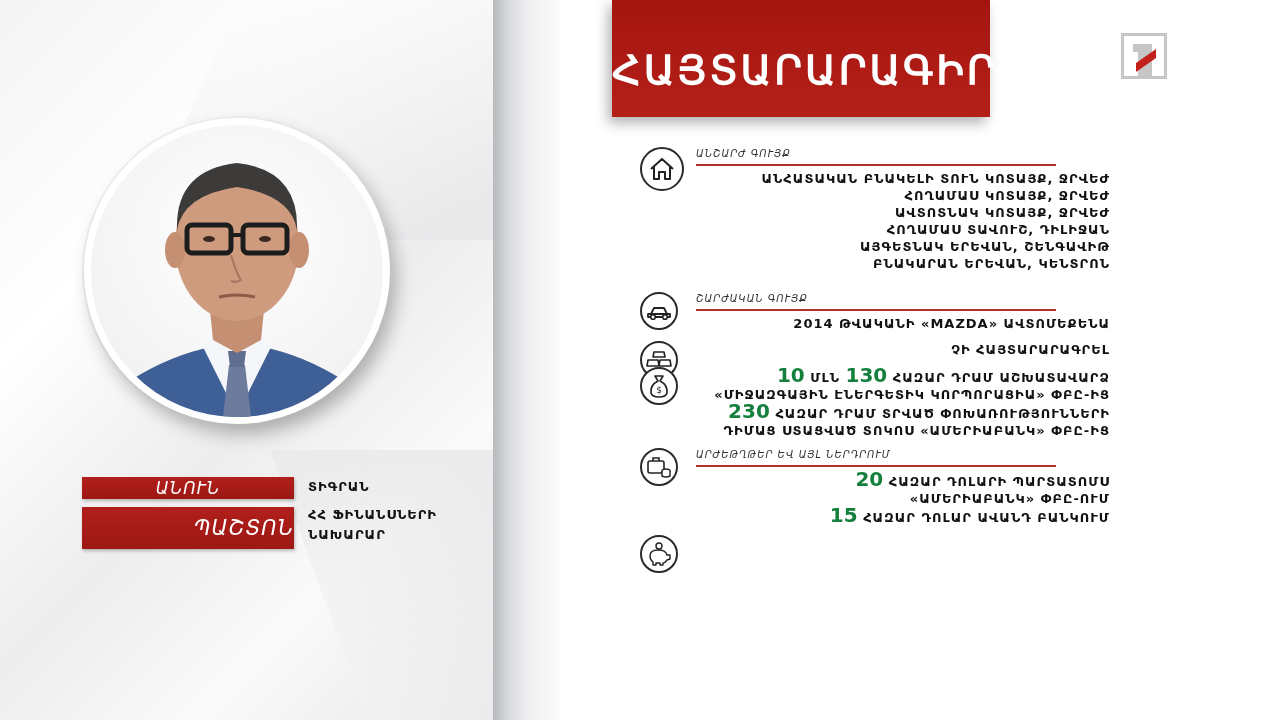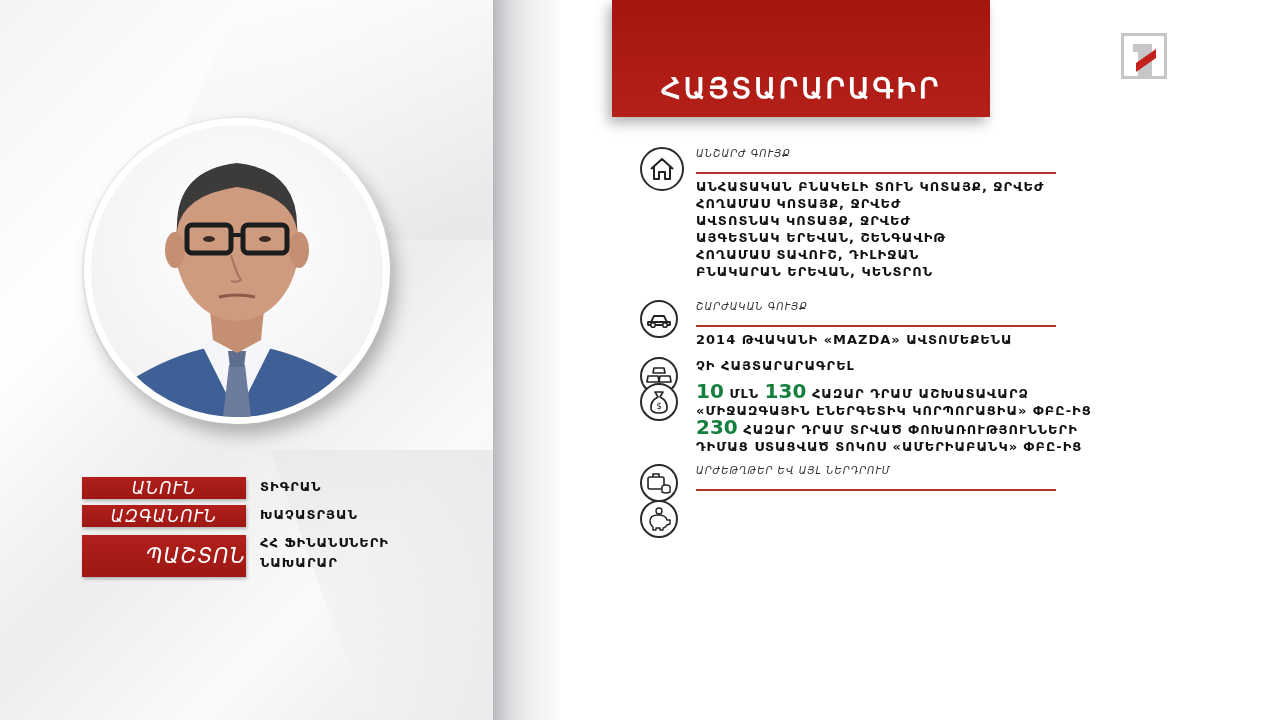--- a/index.html
+++ b/index.html
@@ -34,21 +34,21 @@
   .portrait {
     position: absolute; left: 7px; top: 7px; width: 292px; height: 292px;
     border-radius: 50%; overflow: hidden;
     background: radial-gradient(circle at 50% 40%, #ffffff 0%, #f3f3f3 70%, #e9e9e9 100%);
   }
   .portrait svg { width: 100%; height: 100%; display: block; }
 
   .info-rows { position: absolute; left: 82px; top: 477px; }
   .info-row { display: flex; align-items: flex-start; margin-bottom: 6px; }
   .info-label {
-    width: 164px; height: 22px;
+    width: 212px; height: 22px;
     background: linear-gradient(180deg, #b11f1b 0%, #9d1814 100%);
     color: #ffffff; text-align: center;
     font-family: "DejaVu Sans", sans-serif; font-style: italic; font-weight: normal;
     font-size: 17px; line-height: 22px; letter-spacing: 1px;
     box-shadow: 1px 2px 3px rgba(0,0,0,0.25);
   }
   .info-label.tall { height: 42px; line-height: 42px; font-size: 21px; margin-top: 2px; text-align: right; }
   .info-value {
     margin-left: 14px; color: #111;
     font-weight: bold; font-size: 13px; line-height: 20px; letter-spacing: 1px;
@@ -61,23 +61,23 @@
   }
   
   .right-panel { position: absolute; left: 560px; top: 0; width: 720px; height: 720px; background: #ffffff; }
 
   .title-banner {
     position: absolute; left: 612px; top: 0; width: 378px; height: 117px;
     background: linear-gradient(180deg, #a5150f 0%, #b42019 100%);
     box-shadow: -4px 6px 12px rgba(0,0,0,0.3);
   }
   .title-text {
-    position: absolute; left: 0; right: 0; bottom: 12px; text-align: center;
-    color: #ffffff; font-weight: bold; font-size: 28px; letter-spacing: 3px;
-    font-family: Liberation Serif, serif;
+    position: absolute; left: 0; right: 0; bottom: 24px; text-align: center;
+    color: #ffffff; font-weight: bold; font-size: 40px; letter-spacing: 3px;
+    font-family: Liberation Sans, sans-serif;
   }
 
   .logo {
     position: absolute; left: 1121px; top: 33px; width: 46px; height: 46px;
     border: 3px solid #c6c6c8;
   }
   .logo .stem {
     position: absolute; left: 14px; top: 8px; width: 14px; height: 33px;
     background: #c6c6c8;
   }
@@ -90,24 +90,24 @@
   .sections { position: absolute; left: 640px; top: 147px; width: 470px; }
   .section { position: relative; padding-left: 56px; margin-bottom: 9px; }
   .icon-circle {
     position: absolute; left: 0; top: 0; width: 44px; height: 44px;
     border: 2px solid #2a2a2a; border-radius: 50%;
     display: flex; align-items: center; justify-content: center; background: #fff;
   }
   .icon-circle svg { width: 28px; height: 28px; }
   .section-head {
     font-style: italic; font-size: 10px; color: #333; letter-spacing: 1px;
-    border-bottom: 2px solid #b3302b; padding-bottom: 12px; line-height: 13px;
+    border-bottom: 2px solid #b3302b; padding-bottom: 4px; line-height: 13px;
     width: 360px;
   }
-  .section-body { margin-top: 4px; }
+  .section-body { margin-top: 4px; text-align: right; }
   .line {
     font-weight: bold; font-size: 13px; line-height: 17px; color: #111; letter-spacing: 1px;
     white-space: nowrap;
   }
   .num { color: #15803d; font-size: 20px; font-weight: bold; letter-spacing: 0; }
   .unit { font-size: 13px; }
 </style>
 </head>
 <body>
 
@@ -146,24 +146,20 @@
       </svg>
     </div>
   </div>
 
   <div class="info-rows">
     <div class="info-row">
       <div class="info-label">ԱՆՈՒՆ</div>
       <div class="info-value">ՏԻԳՐԱՆ</div>
     </div>
     <div class="info-row">
-      <div class="info-label">ԱԶԳԱՆՈՒՆ</div>
-      <div class="info-value">ԽԱՉԱՏՐՅԱՆ</div>
-    </div>
-    <div class="info-row">
       <div class="info-label tall">ՊԱՇՏՈՆ</div>
       <div class="info-value">
         <div>ՀՀ ՖԻՆԱՆՍՆԵՐԻ</div>
         <div>ՆԱԽԱՐԱՐ</div>
       </div>
     </div>
   </div>
 </div>
 
 <div class="divider"></div>
@@ -185,22 +181,22 @@
     <div class="icon-circle">
       <svg viewBox="0 0 28 28">
           <path d="M3 14 L14 4 L25 14 M6 12 V24 H11 V17 H17 V24 H22 V12" fill="none" stroke="#222" stroke-width="2" stroke-linejoin="round"></path>
         </svg>
     </div>
     <div class="section-head">ԱՆՇԱՐԺ ԳՈՒՅՔ</div>
     <div class="section-body">
       <div class="line">ԱՆՀԱՏԱԿԱՆ ԲՆԱԿԵԼԻ ՏՈՒՆ ԿՈՏԱՅՔ, ՋՐՎԵԺ</div>
       <div class="line">ՀՈՂԱՄԱՍ ԿՈՏԱՅՔ, ՋՐՎԵԺ</div>
       <div class="line">ԱՎՏՈՏՆԱԿ ԿՈՏԱՅՔ, ՋՐՎԵԺ</div>
+      <div class="line">ՀՈՂԱՄԱՍ ՏԱՎՈՒՇ, ԴԻԼԻՋԱՆ</div>
       <div class="line">ԱՅԳԵՏՆԱԿ ԵՐԵՎԱՆ, ՇԵՆԳԱՎԻԹ</div>
-      <div class="line">ՀՈՂԱՄԱՍ ՏԱՎՈՒՇ, ԴԻԼԻՋԱՆ</div>
       <div class="line">ԲՆԱԿԱՐԱՆ ԵՐԵՎԱՆ, ԿԵՆՏՐՈՆ</div>
     </div>
   </div>
 
   <div class="section" style="margin-top:20px;">
     <div class="icon-circle" style="width:38px;height:38px;">
       <svg viewBox="0 0 28 28">
           <path d="M3 17 H25 V20 H3 Z M6 17 L9 11 H19 L22 17" fill="none" stroke="#222" stroke-width="1.8" stroke-linejoin="round"></path>
           <circle cx="8" cy="20" r="2.3" fill="#fff" stroke="#222" stroke-width="1.6"></circle>
           <circle cx="20" cy="20" r="2.3" fill="#fff" stroke="#222" stroke-width="1.6"></circle>
@@ -249,20 +245,31 @@
   <div class="section">
     <div class="icon-circle" style="width:38px;height:38px;">
       <svg viewBox="0 0 28 28">
           <rect x="3" y="8" width="16" height="12" rx="2" fill="none" stroke="#222" stroke-width="1.6"></rect>
           <path d="M8 8 V5 H14 V8" fill="none" stroke="#222" stroke-width="1.6"></path>
           <ellipse cx="21" cy="18" rx="4" ry="2" fill="#fff" stroke="#222" stroke-width="1.4"></ellipse>
           <path d="M17 18 V23 Q21 25 25 23 V18" fill="#fff" stroke="#222" stroke-width="1.4"></path>
         </svg>
     </div>
     <div class="section-head">ԱՐԺԵԹՂԹԵՐ ԵՎ ԱՅԼ ՆԵՐԴՐՈՒՄ</div>
+    <div class="section-body">
+      <div class="line">
+        <span class="num">20</span>
+        <span>ՀԱԶԱՐ ԴՈԼԱՐԻ ՊԱՐՏԱՏՈՄՍ</span>
+      </div>
+      <div class="line">«ԱՄԵՐԻԱԲԱՆԿ» ՓԲԸ-ՈՒՄ</div>
+      <div class="line">
+        <span class="num">15</span>
+        <span>ՀԱԶԱՐ ԴՈԼԱՐ ԱՎԱՆԴ ԲԱՆԿՈՒՄ</span>
+      </div>
+    </div>
   </div>
 
   <div class="section">
     <div class="icon-circle" style="width:38px;height:38px;">
       <svg viewBox="0 0 28 28">
           <circle cx="14" cy="6" r="3" fill="none" stroke="#222" stroke-width="1.4"></circle>
           <path d="M5 16 Q5 10 13 10 Q21 10 22 15 L25 15 V19 L22 20 Q20 23 18 23 V25 H15 V23 H11 V25 H8 V22 Q5 20 5 16 Z" fill="none" stroke="#222" stroke-width="1.4" stroke-linejoin="round"></path>
         </svg>
     </div>
   </div>

